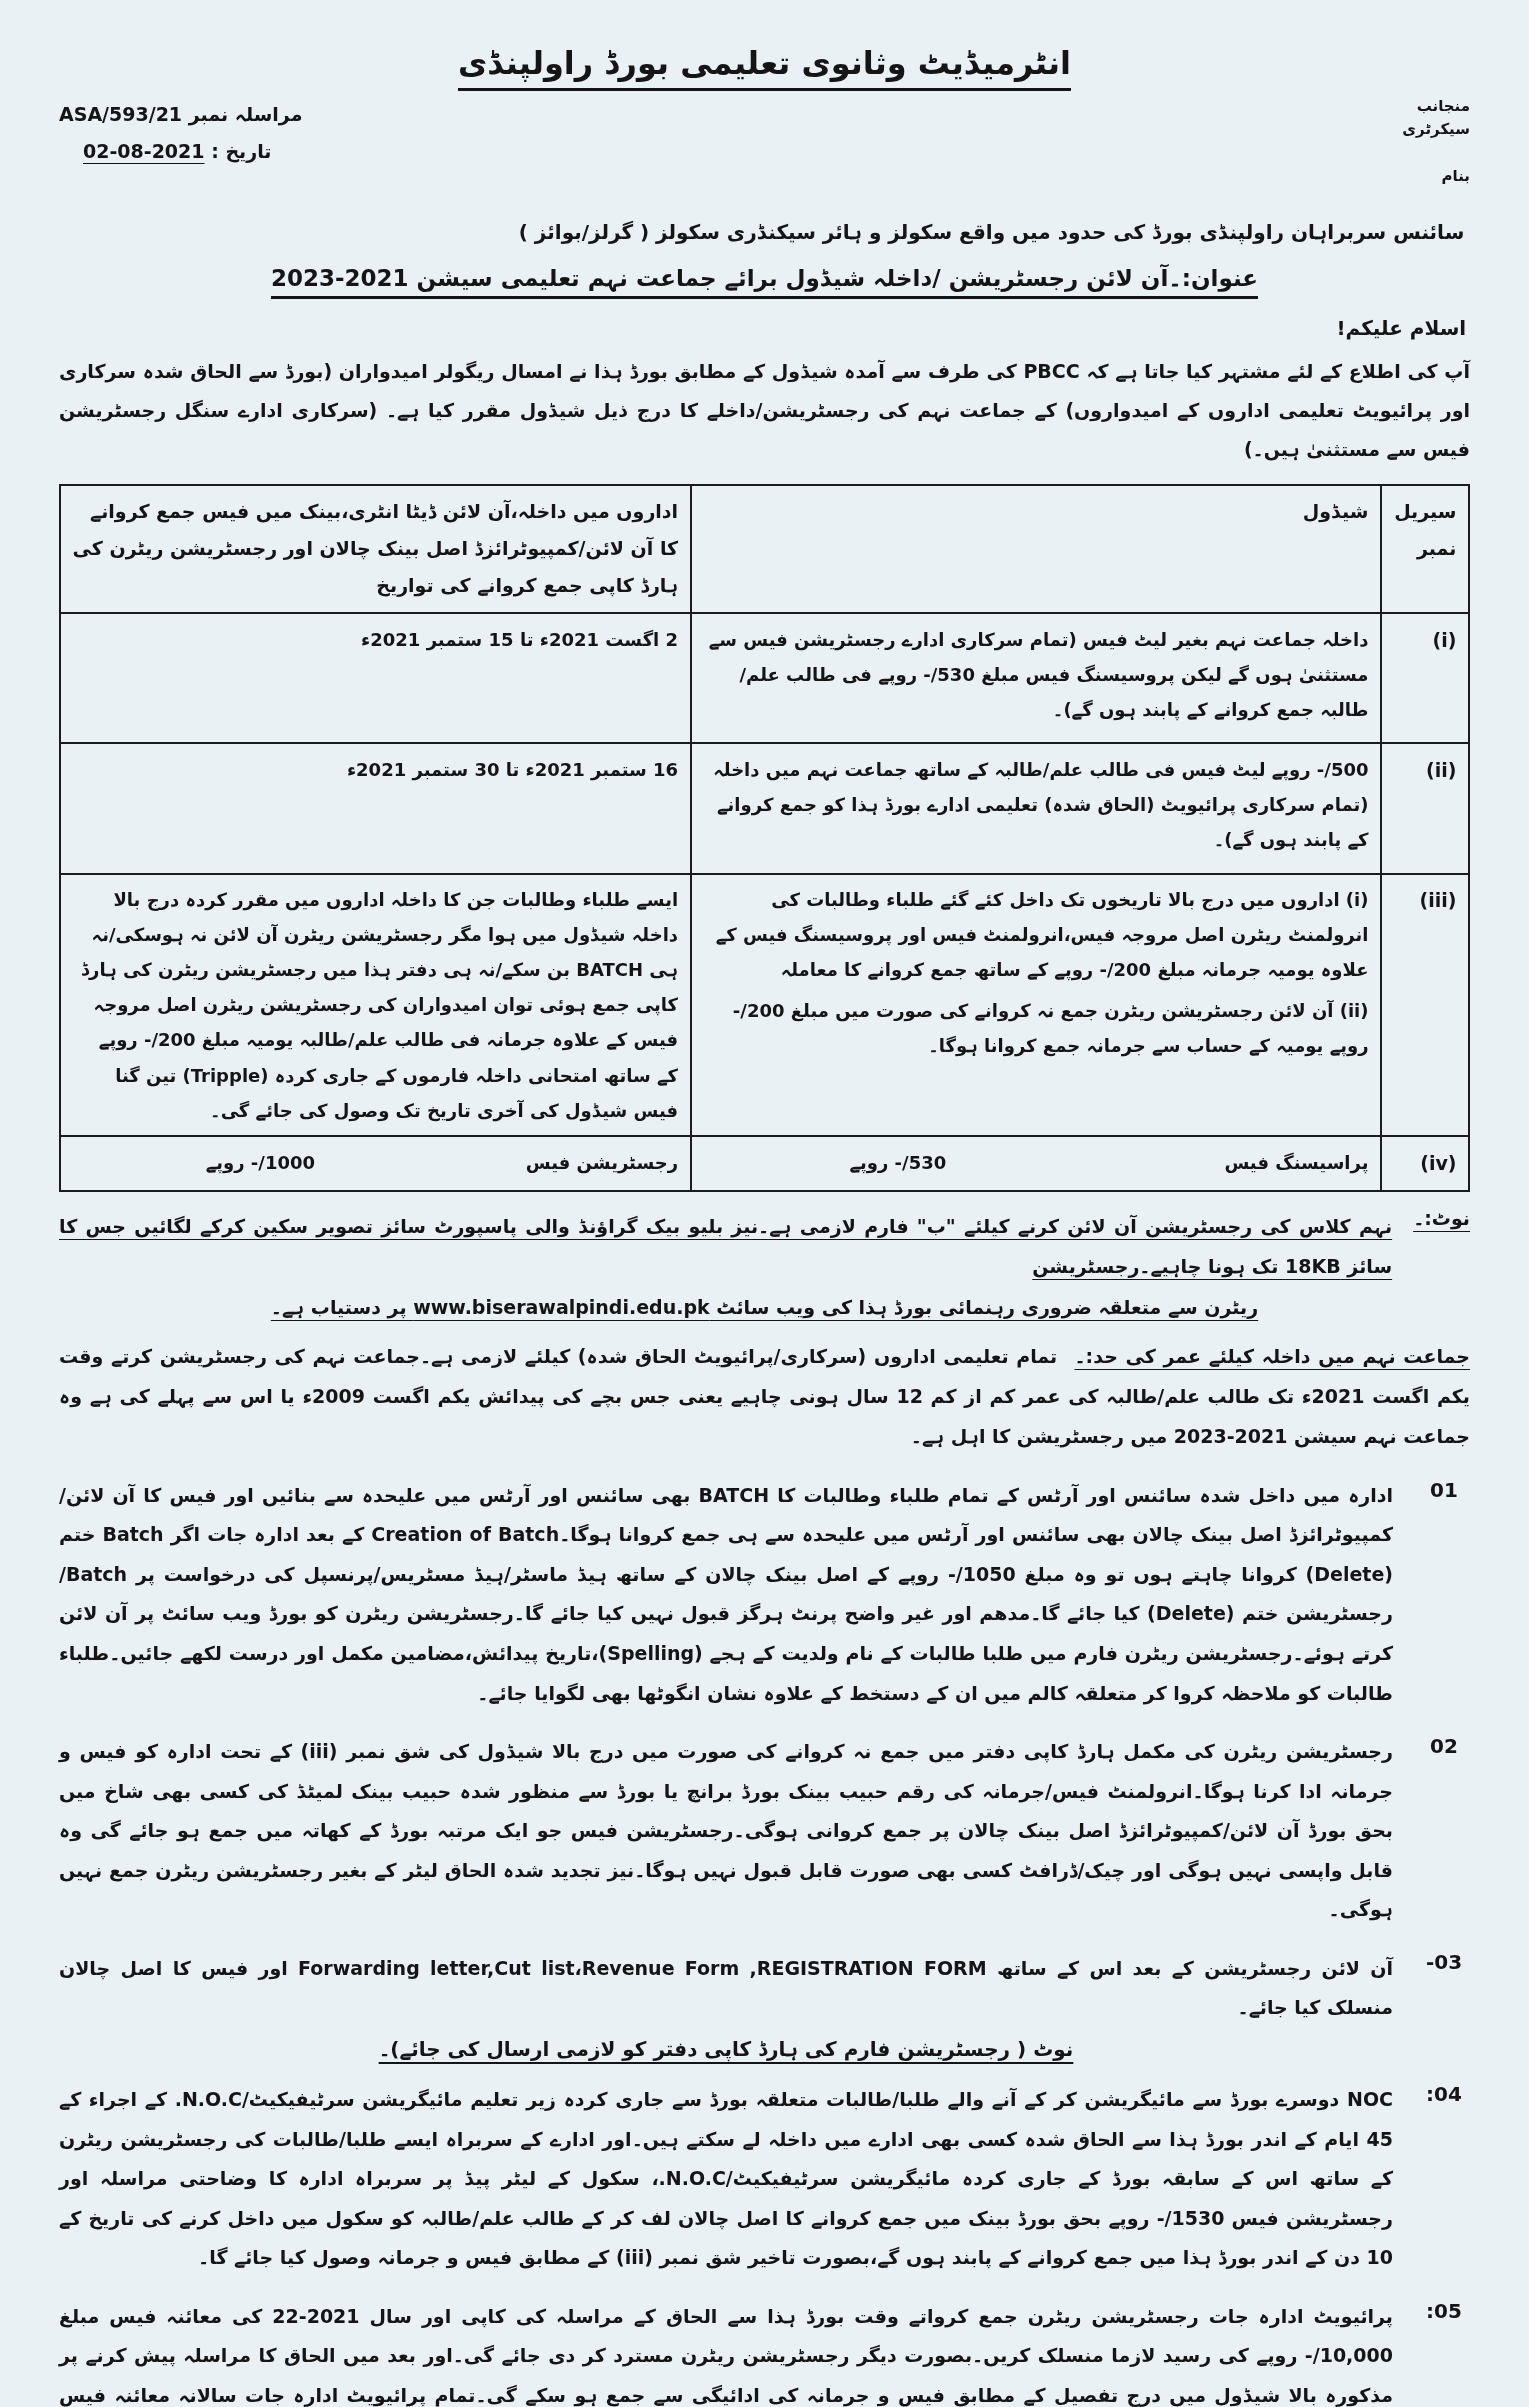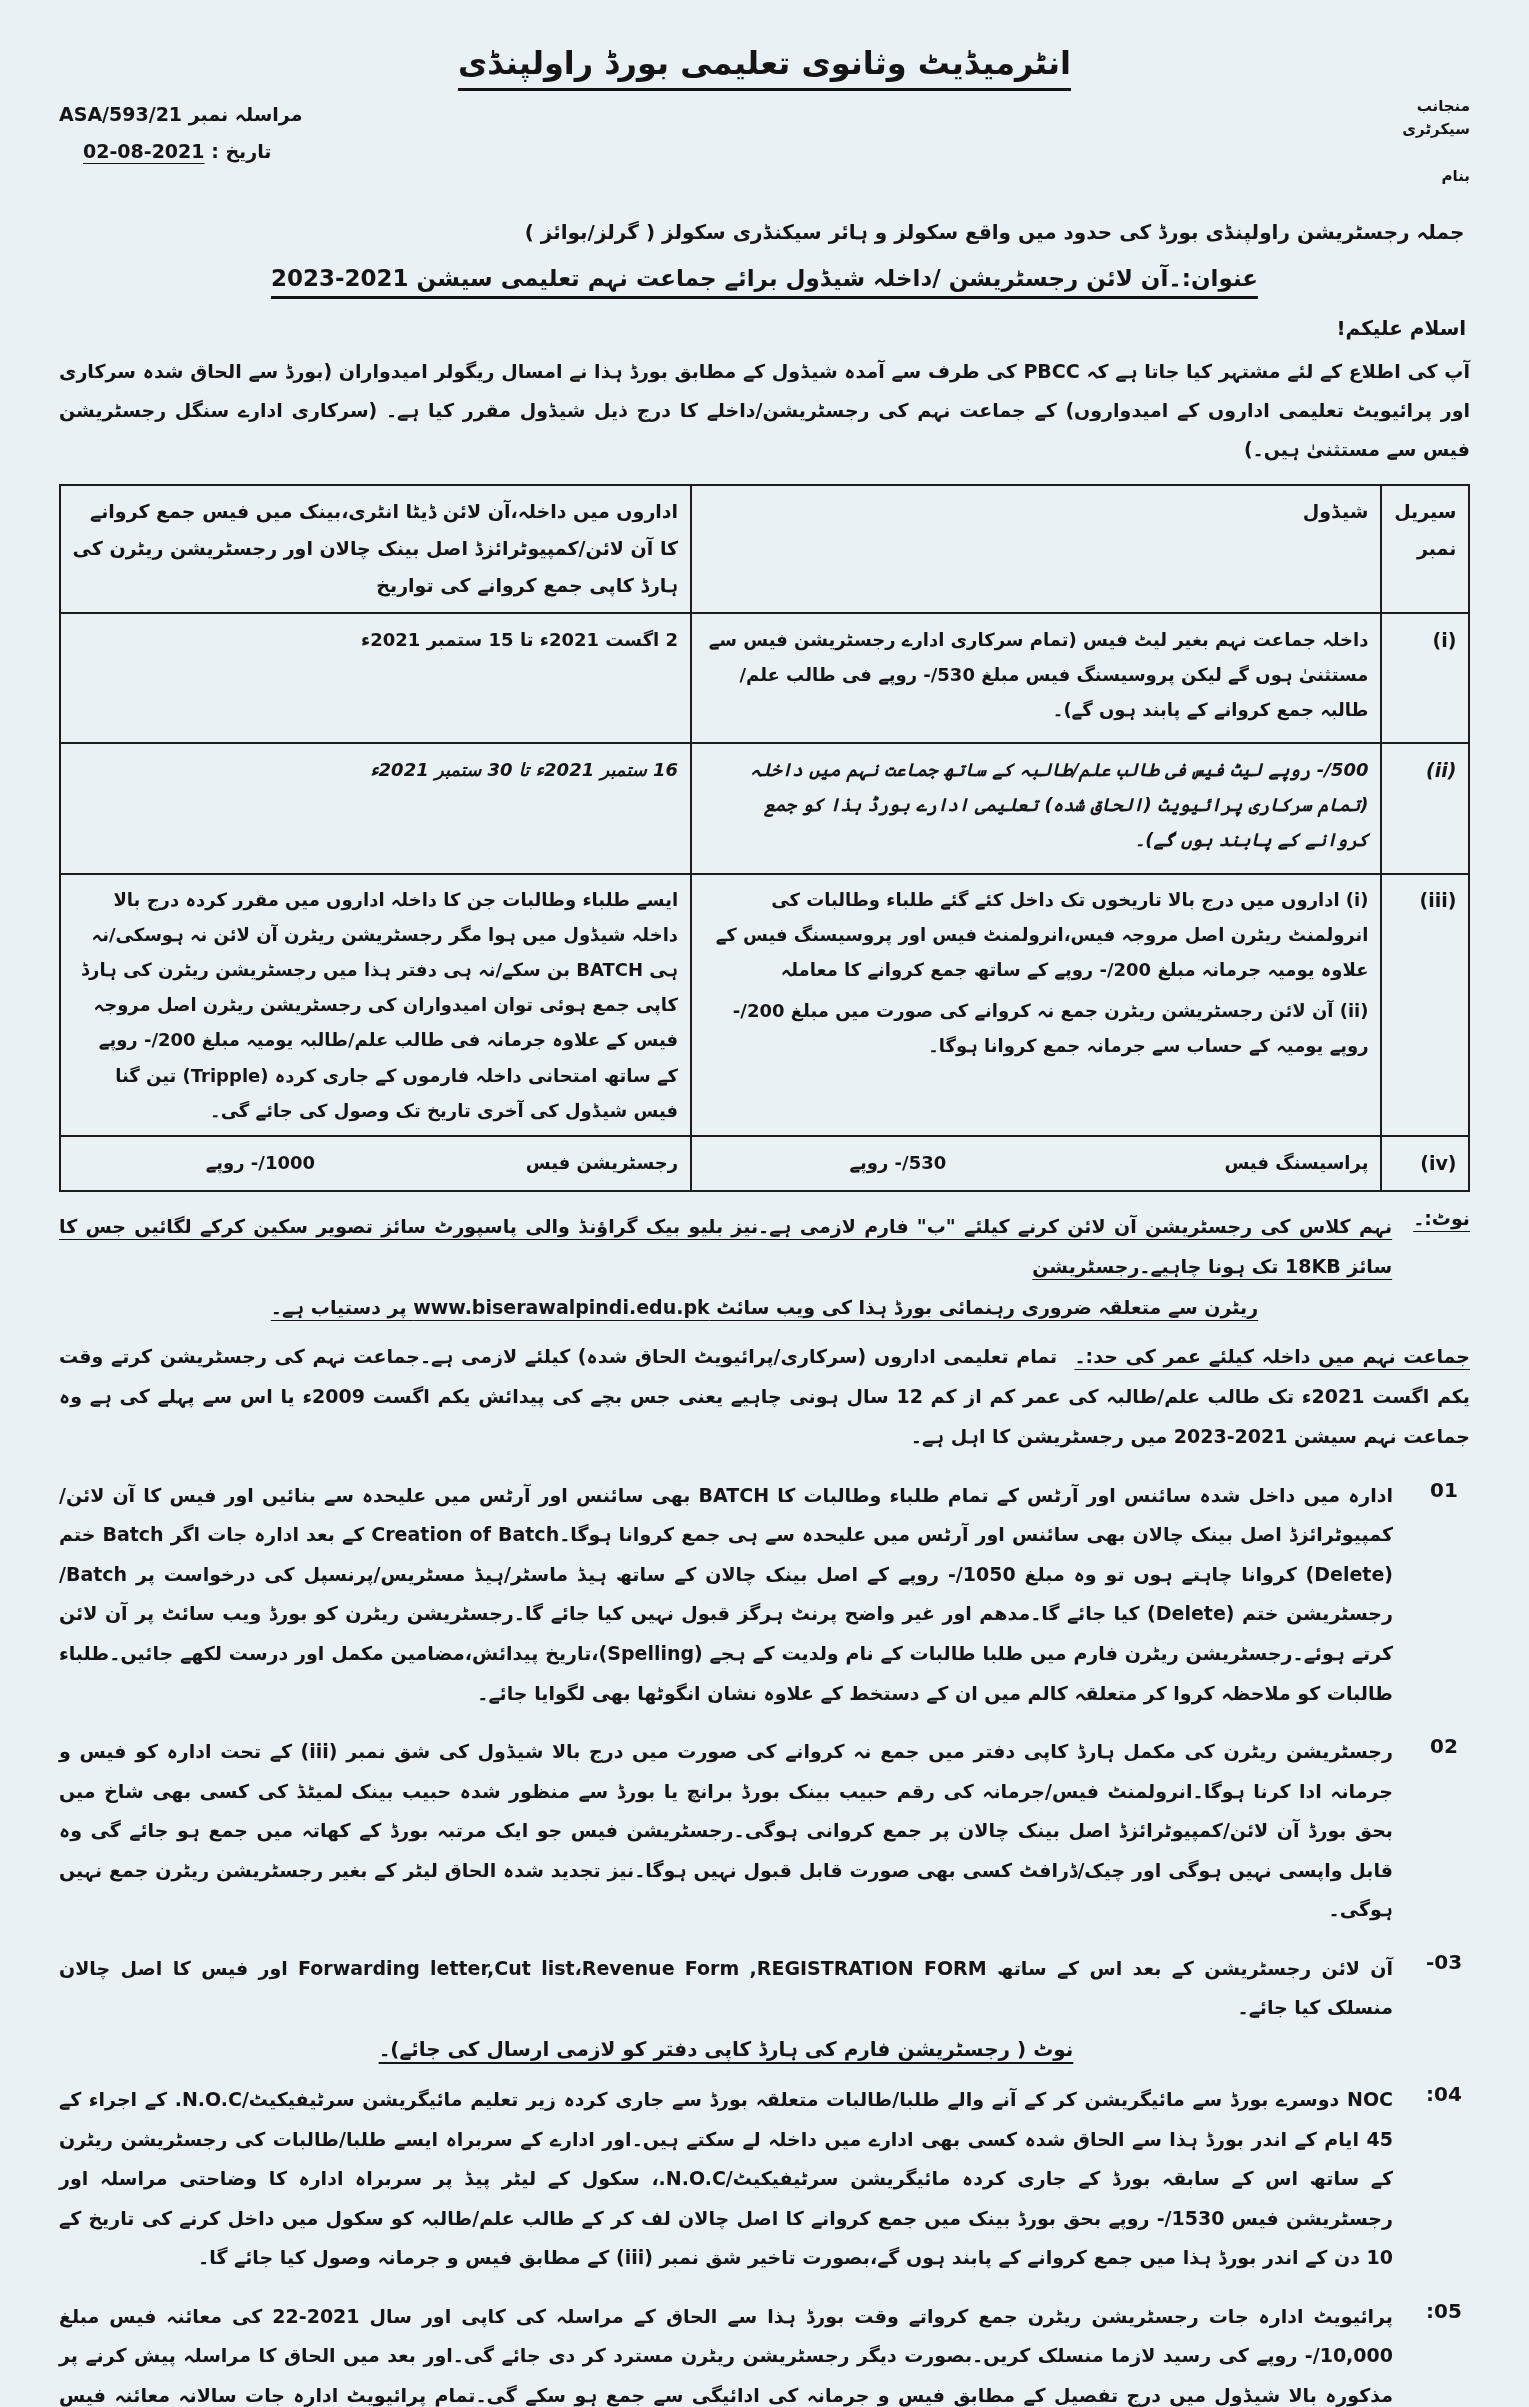--- a/index.html
+++ b/index.html
@@ -22,21 +22,21 @@
   .subject{font-size:23px;text-align:center;margin:21px 38px 3.8px 38px;}
   .subject .underl{border-bottom:3.8px solid #151515;padding-bottom:4.8px;}
   .salut{font-size:20px;margin:25px 3.8px 0 0;}
   .intro{font-size:19px;line-height:2.05;text-align:justify;margin:11.5px 0 15.3px 0;}
   table.sched{width:100%;border-collapse:collapse;border:2.9px solid #1c1c1c;font-size:18px;table-layout:fixed;}
   table.sched th,table.sched td{border:2.4px solid #1c1c1c;padding:7.6px 11.5px;vertical-align:top;text-align:right;line-height:1.95;}
   table.sched th{font-size:19px;}
   td.serial,th.serial{text-align:center;}
   td.serial{direction:ltr;font-size:19px;}
   .fee-cell{display:flex;justify-content:space-between;padding-left:22%;}
-  .r1 td{height:113px;} .r2 td{height:113px;font-style:italic;} .r3 td{height:225px;} .r4 td{height:29px;}
+  .r1 td{height:113px;} .r2 td{height:113px;} .r3 td{height:225px;} .r4 td{height:29px;}
   .sub-item{margin:0 0 5.7px 0;}
   .note-row{display:flex;gap:21px;margin-top:15.3px;font-size:19px;align-items:flex-start;}
   .note-label{white-space:nowrap;text-decoration:underline;text-underline-offset:5.7px;}
   .note-text{flex:1;text-align:justify;line-height:2.1;text-decoration:underline;text-underline-offset:5.7px;}
   .note-line2{text-align:center;font-size:19px;margin-top:9.6px;text-decoration:underline;text-underline-offset:5.7px;}
   .age{margin-top:19px;font-size:19px;line-height:2.1;text-align:justify;}
   .age-label{text-decoration:underline;text-underline-offset:5.7px;margin-left:9.6px;}
   .point{display:flex;gap:25px;margin-top:19px;font-size:19px;align-items:flex-start;}
   .pt-no{min-width:52px;text-align:center;direction:ltr;font-size:20px;padding-top:1.9px;}
   .pt-body{flex:1;}
@@ -60,21 +60,21 @@
     </div>
     <div class="hdr-left">
       <div>مراسلہ نمبر ASA/593/21</div>
       <div class="date-line">
         <span>تاریخ :</span>
         <span class="thin-u" dir="ltr">02-08-2021</span>
       </div>
     </div>
   </div>
 
-  <div class="addr">جملہ رجسٹریشن راولپنڈی بورڈ کی حدود میں واقع سکولز و ہائر سیکنڈری سکولز ( گرلز/بوائز )</div>
+  <div class="addr">سائنس سربراہان راولپنڈی بورڈ کی حدود میں واقع سکولز و ہائر سیکنڈری سکولز ( گرلز/بوائز )</div>
 
   <div class="subject">
     <span class="underl">عنوان:۔آن لائن رجسٹریشن /داخلہ شیڈول برائے جماعت نہم تعلیمی سیشن 2021-2023</span>
   </div>
 
   <div class="salut">اسلام علیکم!</div>
 
   <p class="intro">آپ کی اطلاع کے لئے مشتہر کیا جاتا ہے کہ PBCC کی طرف سے آمدہ شیڈول کے مطابق بورڈ ہذا نے امسال ریگولر امیدواران (بورڈ سے الحاق شدہ سرکاری اور پرائیویٹ تعلیمی اداروں کے امیدواروں) کے جماعت نہم کی رجسٹریشن/داخلے کا درج ذیل شیڈول مقرر کیا ہے۔ (سرکاری ادارے سنگل رجسٹریشن فیس سے مستثنیٰ ہیں۔)</p>
 
   <table class="sched">

